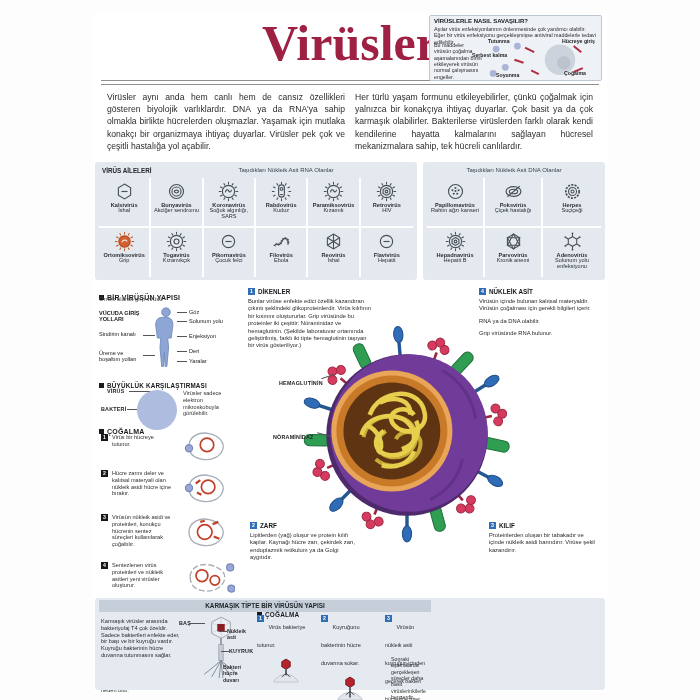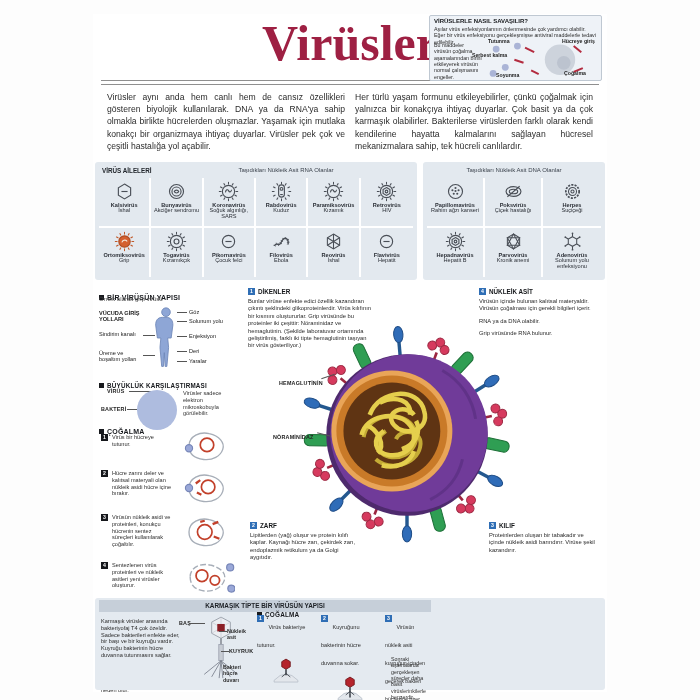--- a/index.html
+++ b/index.html
@@ -165,21 +165,21 @@
     </g>
   </defs>
 </svg>
 
 <div class="page">
  <div class="poster">
 
   <div class="title">Virüsler</div>
   <div class="rule"></div>
 
-  <div class="intro" style="left:14px;">Virüsler aynı anda hem canlı hem de cansız özellikleri gösteren biyolojik kullanılarak. DNA ya da RNA'ya sahip olmakla birlikte hücrelerden oluşmazlar. Yaşamak için mutlaka konakçı bir organizmaya ihtiyaç duyarlar. Virüsler pek çok ve çeşitli hastalığa yol açabilir.</div>
+  <div class="intro" style="left:14px;">Virüsler aynı anda hem canlı hem de cansız özellikleri gösteren biyolojik varlıklardır. DNA ya da RNA'ya sahip olmakla birlikte hücrelerden oluşmazlar. Yaşamak için mutlaka konakçı bir organizmaya ihtiyaç duyarlar. Virüsler pek çok ve çeşitli hastalığa yol açabilir.</div>
   <div class="intro" style="left:262px;">Her türlü yaşam formunu etkileyebilirler, çünkü çoğalmak için yalnızca bir konakçıya ihtiyaç duyarlar. Çok basit ya da çok karmaşık olabilirler. Bakterilerse virüslerden farklı olarak kendi kendilerine hayatta kalmalarını sağlayan hücresel mekanizmalara sahip, tek hücreli canlılardır.</div>
 
   <div class="fband" style="left:2px;width:322px;">
     <div class="flabel">VİRÜS AİLELERİ</div>
     <div class="fhead" style="left:60px;">Taşıdıkları Nükleik Asit RNA Olanlar</div>
     <div class="fgrid" style="grid-template-columns:repeat(6,1fr);">
       <div class="fcell r1">
             <svg class="vic" viewBox="0 0 24 24">
               <use href="#ic-hexdash"></use>
             </svg>

